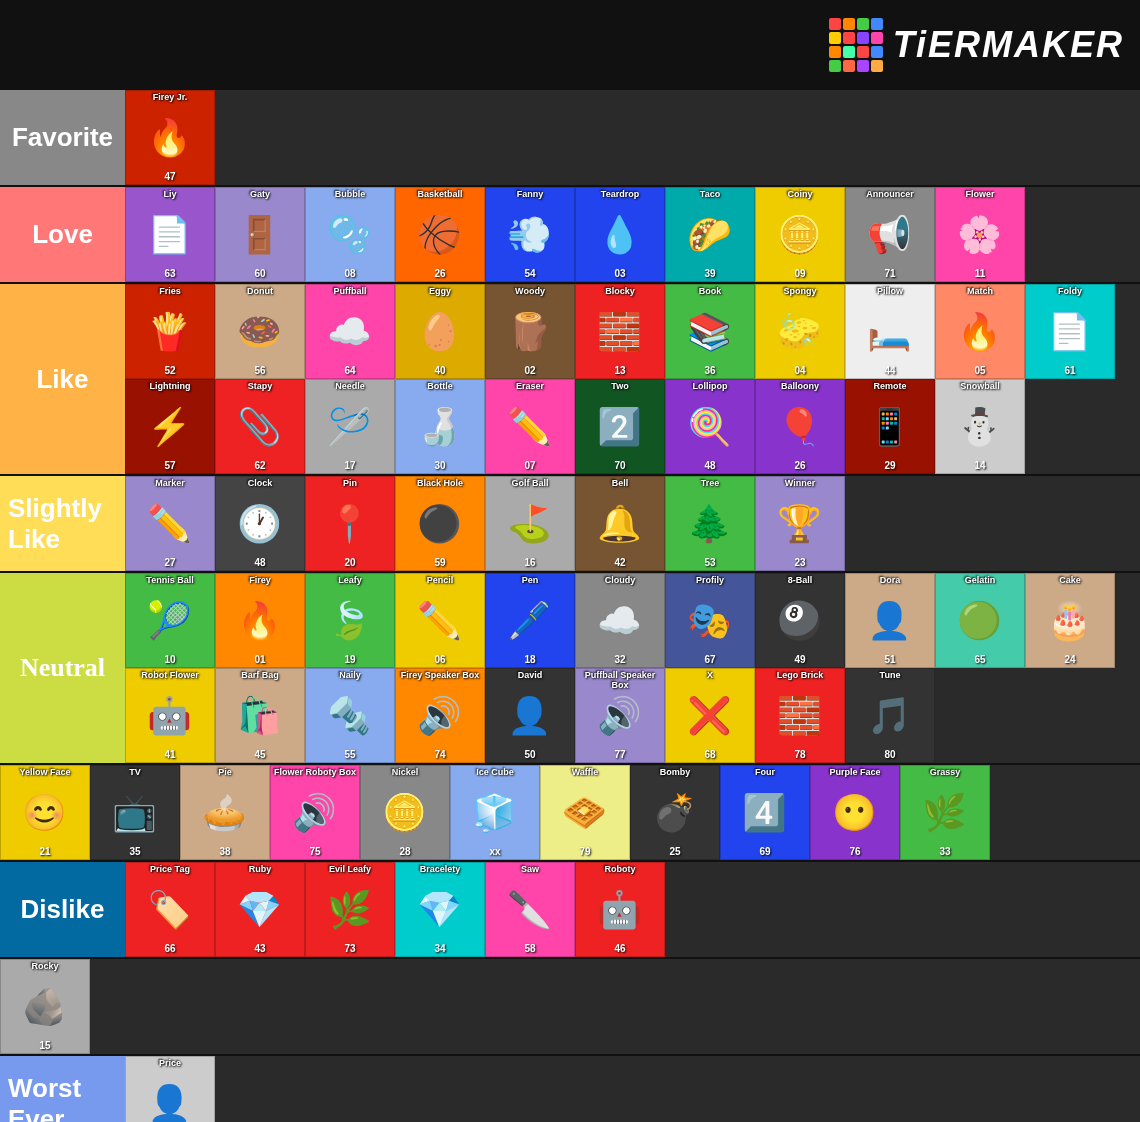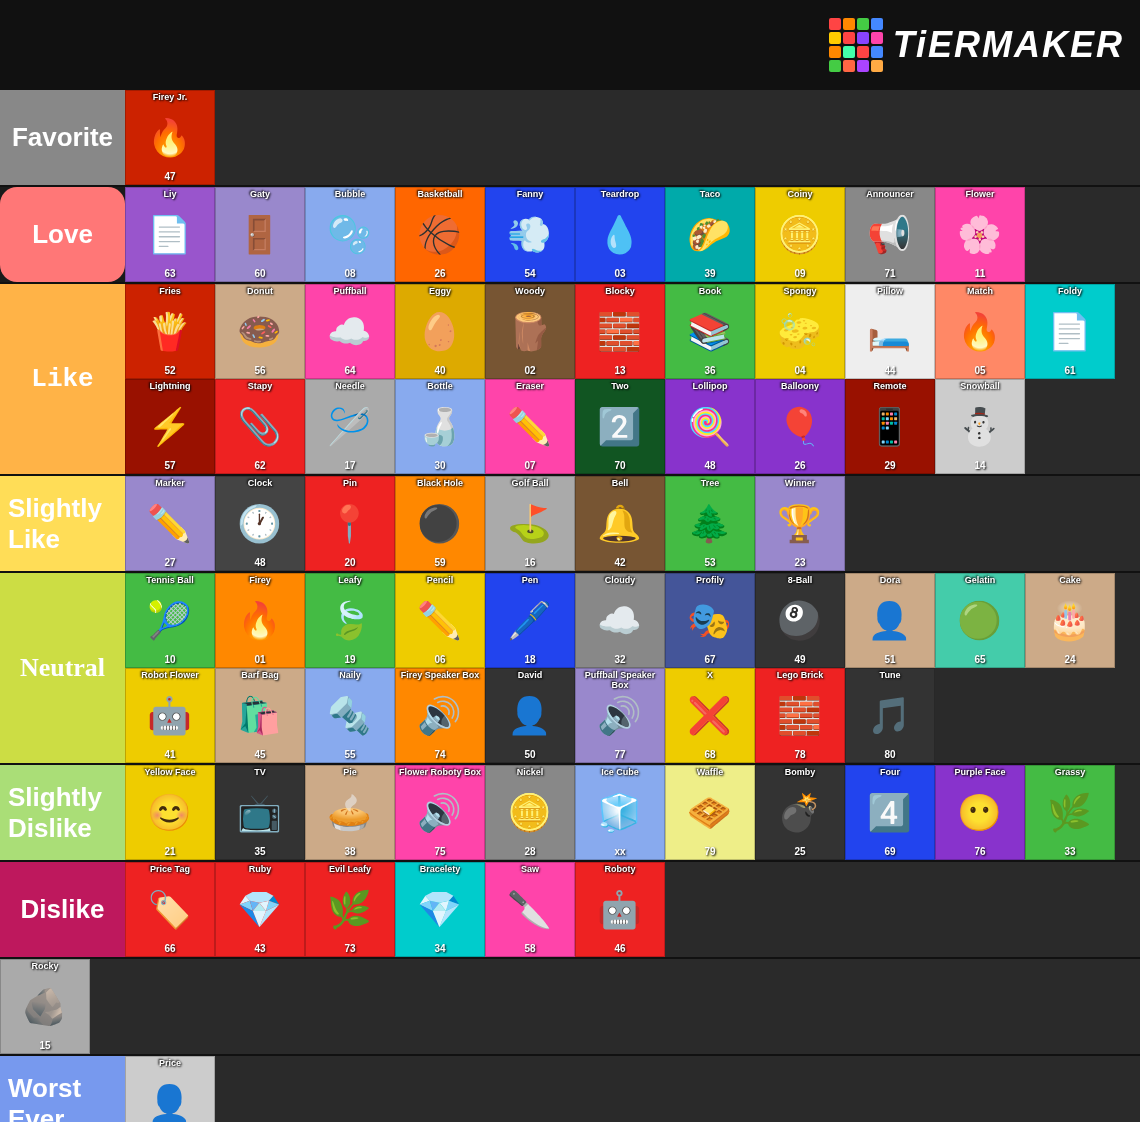--- a/index.html
+++ b/index.html
@@ -185,21 +185,21 @@
         <div class="tier-label" style="background: rgb(136, 136, 136);">Favorite</div>
         <div class="tier-items">
           <div class="tier-item bg-red">
             <div class="tier-item-bg">🔥</div>
             <div class="tier-item-label">Firey Jr.</div>
             <div class="tier-item-num">47</div>
           </div>
         </div>
       </div>
       <div class="tier-row">
-        <div class="tier-label" style="background: rgb(255, 119, 119); border-radius: 17px;">Love</div>
+        <div class="tier-label" style="background: rgb(255, 119, 119);">Love</div>
         <div class="tier-items">
           <div class="tier-item bg-purple">
             <div class="tier-item-bg">📄</div>
             <div class="tier-item-label">Liy</div>
             <div class="tier-item-num">63</div>
           </div>
           <div class="tier-item bg-lavender">
             <div class="tier-item-bg">🚪</div>
             <div class="tier-item-label">Gaty</div>
             <div class="tier-item-num">60</div>
@@ -240,21 +240,21 @@
             <div class="tier-item-num">71</div>
           </div>
           <div class="tier-item bg-brightpink">
             <div class="tier-item-bg">🌸</div>
             <div class="tier-item-label">Flower</div>
             <div class="tier-item-num">11</div>
           </div>
         </div>
       </div>
       <div class="tier-row">
-        <div class="tier-label" style="background: rgb(255, 179, 71); font-family: Liberation Mono, monospace;">Like</div>
+        <div class="tier-label" style="background: rgb(255, 179, 71);">Like</div>
         <div class="tier-items">
           <div class="tier-item bg-red">
             <div class="tier-item-bg">🍟</div>
             <div class="tier-item-label">Fries</div>
             <div class="tier-item-num">52</div>
           </div>
           <div class="tier-item bg-tan">
             <div class="tier-item-bg">🍩</div>
             <div class="tier-item-label">Donut</div>
             <div class="tier-item-num">56</div>
@@ -500,21 +500,20 @@
             <div class="tier-item-num">78</div>
           </div>
           <div class="tier-item bg-dark">
             <div class="tier-item-bg">🎵</div>
             <div class="tier-item-label">Tune</div>
             <div class="tier-item-num">80</div>
           </div>
         </div>
       </div>
       <div class="tier-row">
-        <div class="tier-label" style="background: rgb(170, 222, 119);">Slightly Dislike</div>
         <div class="tier-items">
           <div class="tier-item bg-brightyellow">
             <div class="tier-item-bg">😊</div>
             <div class="tier-item-label">Yellow Face</div>
             <div class="tier-item-num">21</div>
           </div>
           <div class="tier-item bg-dark">
             <div class="tier-item-bg">📺</div>
             <div class="tier-item-label">TV</div>
             <div class="tier-item-num">35</div>
@@ -560,21 +559,21 @@
             <div class="tier-item-num">76</div>
           </div>
           <div class="tier-item bg-brightgreen">
             <div class="tier-item-bg">🌿</div>
             <div class="tier-item-label">Grassy</div>
             <div class="tier-item-num">33</div>
           </div>
         </div>
       </div>
       <div class="tier-row">
-        <div class="tier-label" style="background: #be185d;">Dislike</div>
+        <div class="tier-label" style="background: #0369a1;">Dislike</div>
         <div class="tier-items">
           <div class="tier-item bg-brightred">
             <div class="tier-item-bg">🏷️</div>
             <div class="tier-item-label">Price Tag</div>
             <div class="tier-item-num">66</div>
           </div>
           <div class="tier-item bg-brightred">
             <div class="tier-item-bg">💎</div>
             <div class="tier-item-label">Ruby</div>
             <div class="tier-item-num">43</div>

